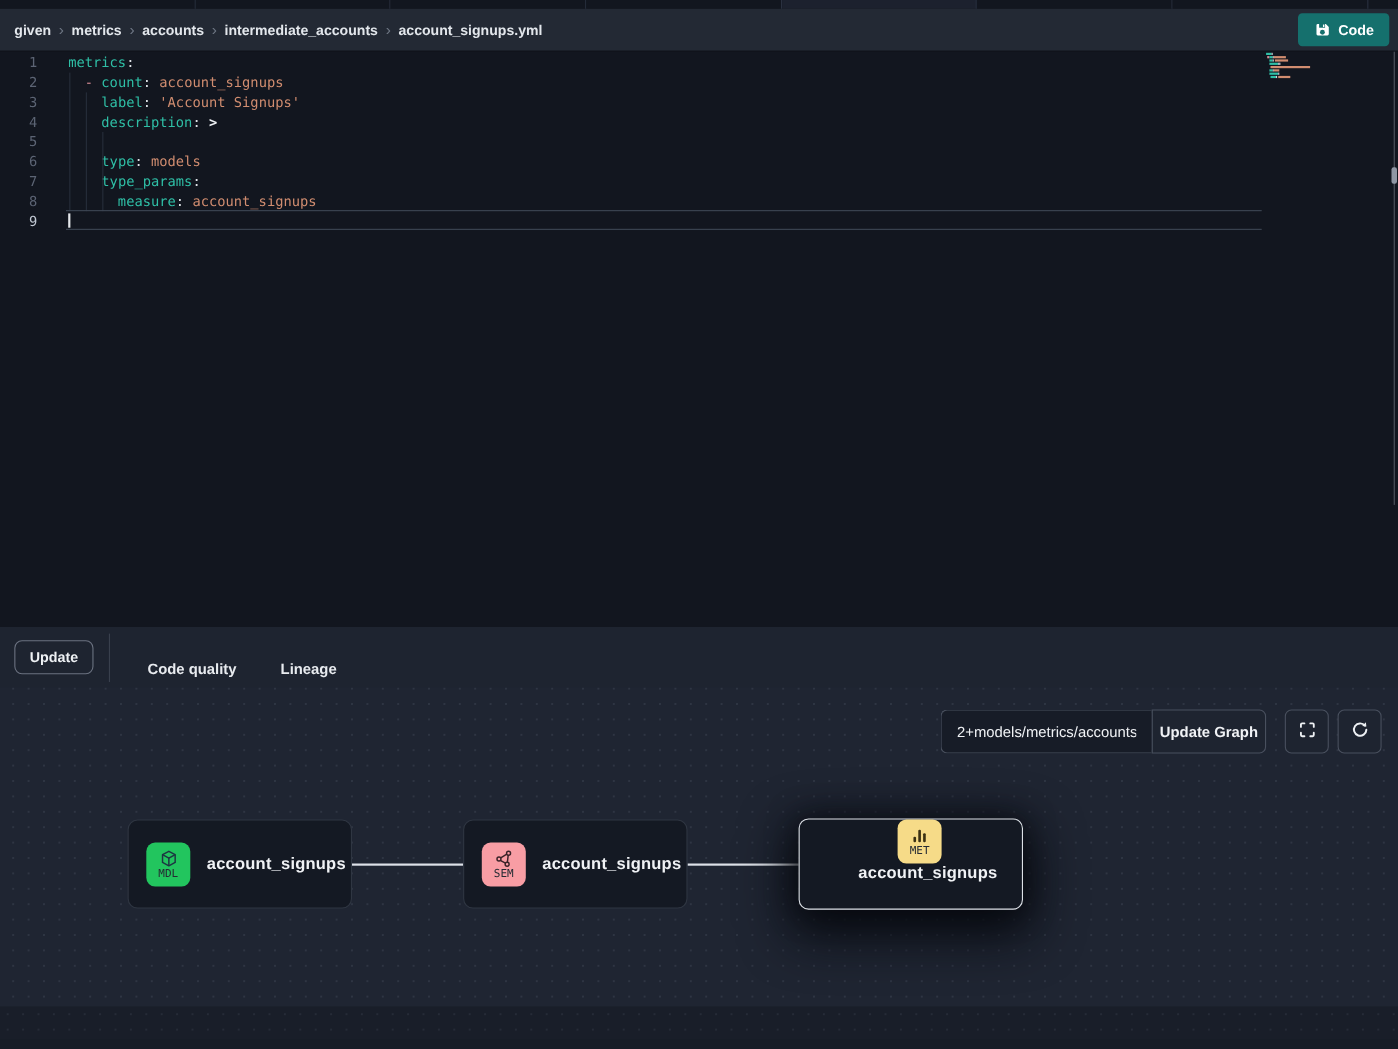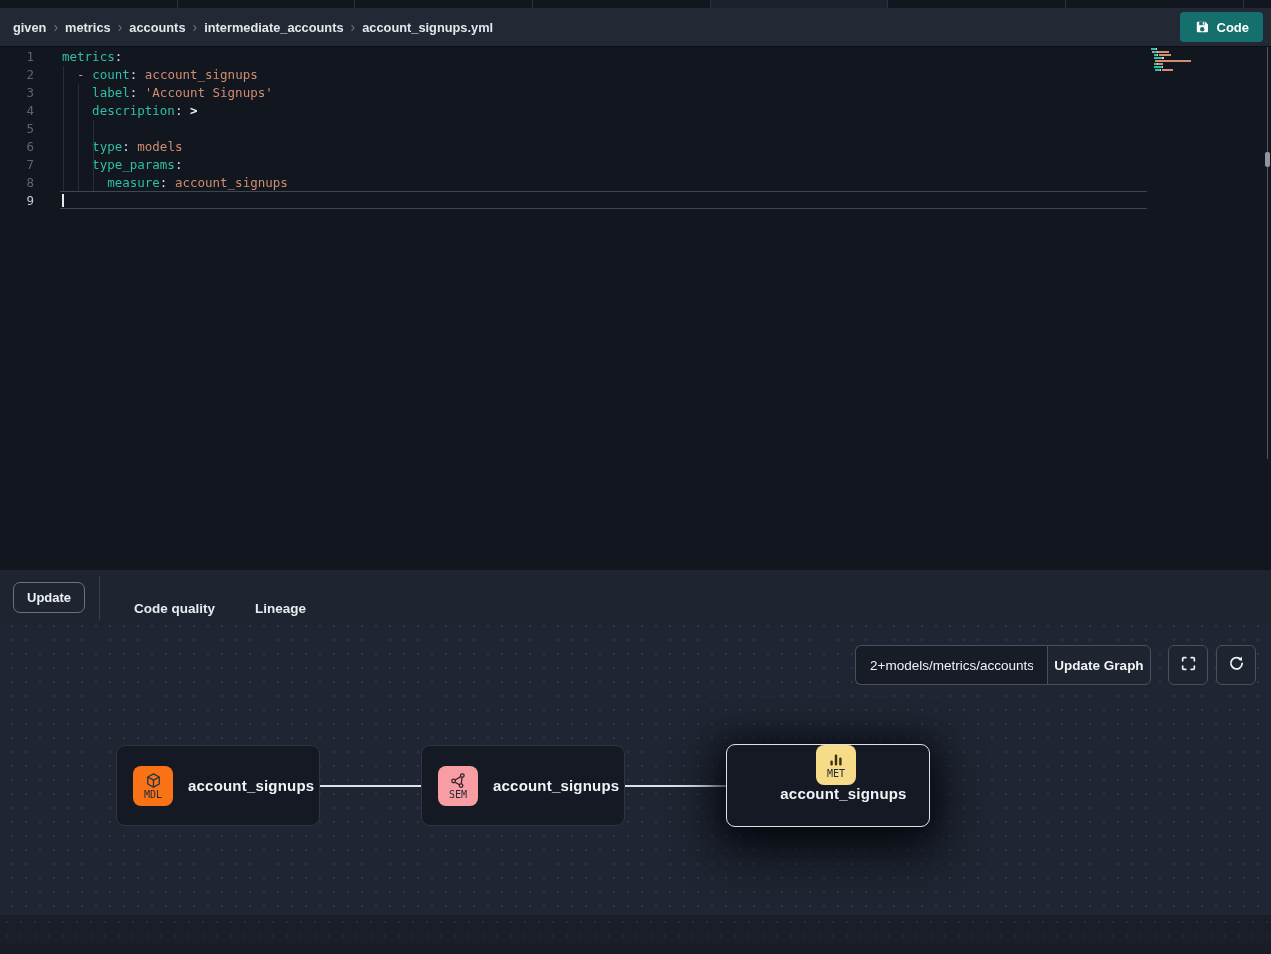--- a/index.html
+++ b/index.html
@@ -235,21 +235,21 @@
               <path d="M12.1 4.4 A5.3 5.3 0 1 0 13.3 8" fill="none" stroke="#eef1f4" stroke-width="1.7" stroke-linecap="round"></path>
               <path d="M12.9 1.5 l.4 3.6 -3.6-.4 z" fill="#eef1f4"></path>
             </svg>
           </span>
         </button>
       </div>
       <div class="edge" style="left:320px; width:101px;"></div>
       <div class="edge" style="left:625px; width:101px;"></div>
       <div id="nodes">
           <div class="node" style="left: 116px;">
-            <div class="badge" style="background: #f97316;">
+            <div class="badge" style="background: #22c55e;">
               <span>
                 <svg width="17" height="17" viewBox="0 0 16 16" fill="none" stroke="#1d3642" stroke-width="1.25" stroke-linejoin="round">
                   <path d="M8 1.8 13.4 4.7 V11.3 L8 14.2 2.6 11.3 V4.7 Z"></path>
                   <path d="M2.6 4.7 8 7.6 13.4 4.7"></path>
                   <path d="M8 7.6 V14.2"></path>
                 </svg>
               </span>
               <span class="btext">MDL</span>
             </div>
             <span class="nlabel">account_signups</span>

